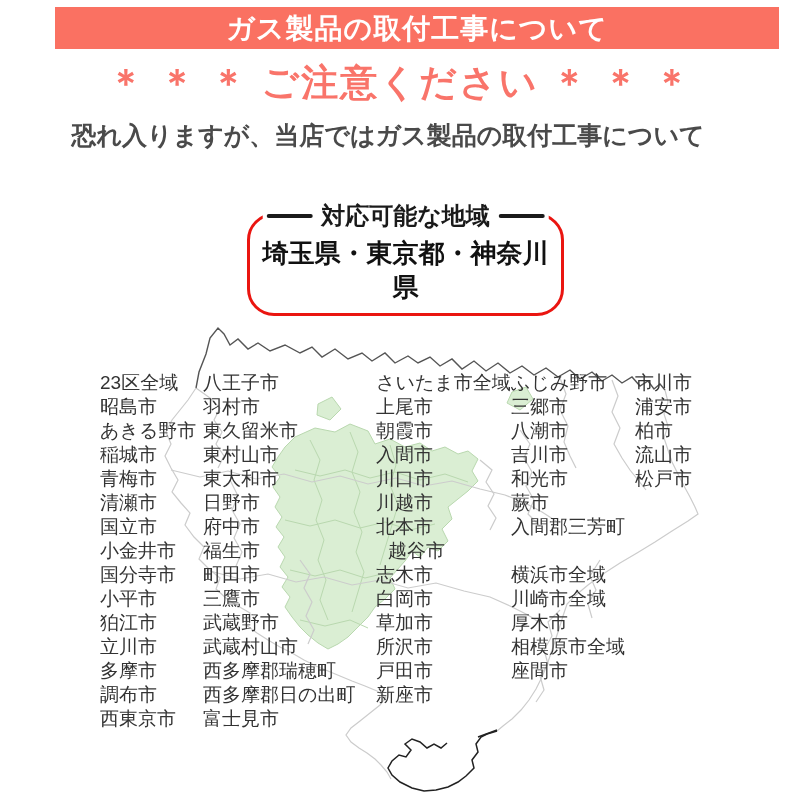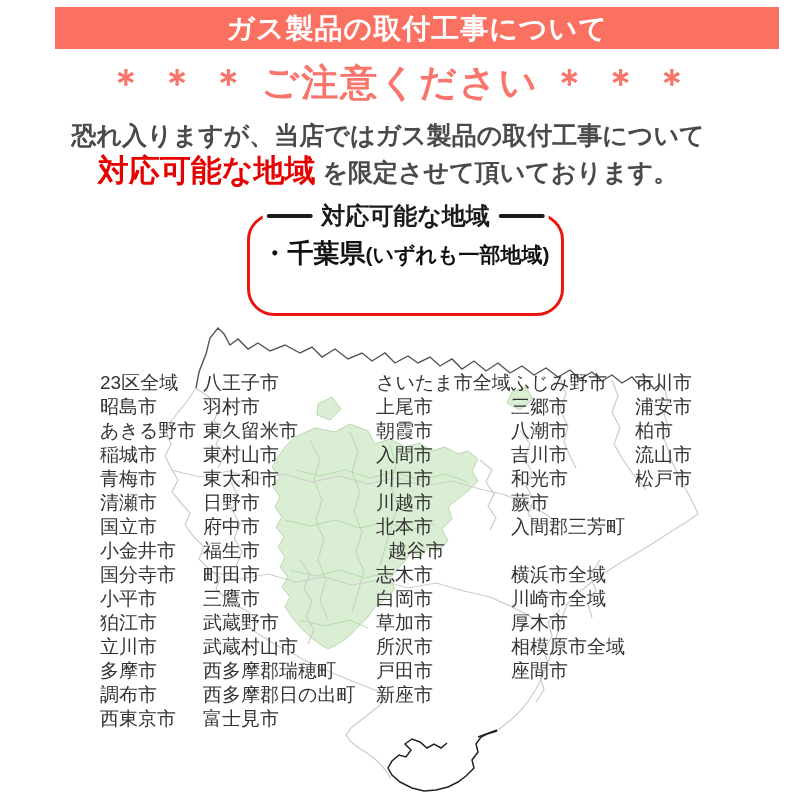--- a/index.html
+++ b/index.html
@@ -49,35 +49,30 @@
 <body>
 
 <div class="banner">
   <span>ガス製品の取付工事について</span>
 </div>
 
 <div class="caution">＊ ＊ ＊ ご注意ください ＊ ＊ ＊</div>
 
 <div class="intro">
   <div class="intro-line1">恐れ入りますが、当店ではガス製品の取付工事について</div>
-  <div class="intro-line2">
-    <span class="intro-highlight">対応可能な地域</span><span>を限定させて頂いております。</span>
-  </div>
 </div>
 
 <div class="area-box">
   <div class="area-box-title">
     <span class="dash"></span>
     <span class="title-text">対応可能な地域</span>
     <span class="dash"></span>
   </div>
   <div class="area-box-content">
-    <div class="area-line2">
-      <span>・千葉県</span><span class="area-note">(いずれも一部地域)</span>
-    </div>
+    <div class="area-line1">埼玉県・東京都・神奈川県</div>
   </div>
 </div>
 
 <svg class="map-svg" viewBox="0 315 800 485" xmlns="http://www.w3.org/2000/svg" aria-hidden="true">
 
   <g fill="#daeed3" stroke="#b9d8af" stroke-width="1">
     <path d="M318,404 L332,397 341,409 330,420 317,415 Z"></path>
     <path d="M512,392 L526,387 533,399 520,410 507,403 Z"></path>
     <path d="M295,437 L315,428 335,432 350,424 368,431 375,444 390,439 405,447 420,443 432,451 445,447 458,454 468,451 478,459 472,471 478,481 468,491 458,499 448,507 452,519 442,529 448,541 438,551 428,547 420,557 412,551 405,561 397,570 390,578 395,589 385,599 375,607 368,617 358,627 348,637 338,644 328,649 318,643 308,635 300,627 292,617 285,607 290,597 282,587 288,577 280,567 285,557 278,547 284,537 276,527 282,517 275,507 280,497 273,487 280,477 272,467 278,457 285,447 Z"></path>
   </g>

